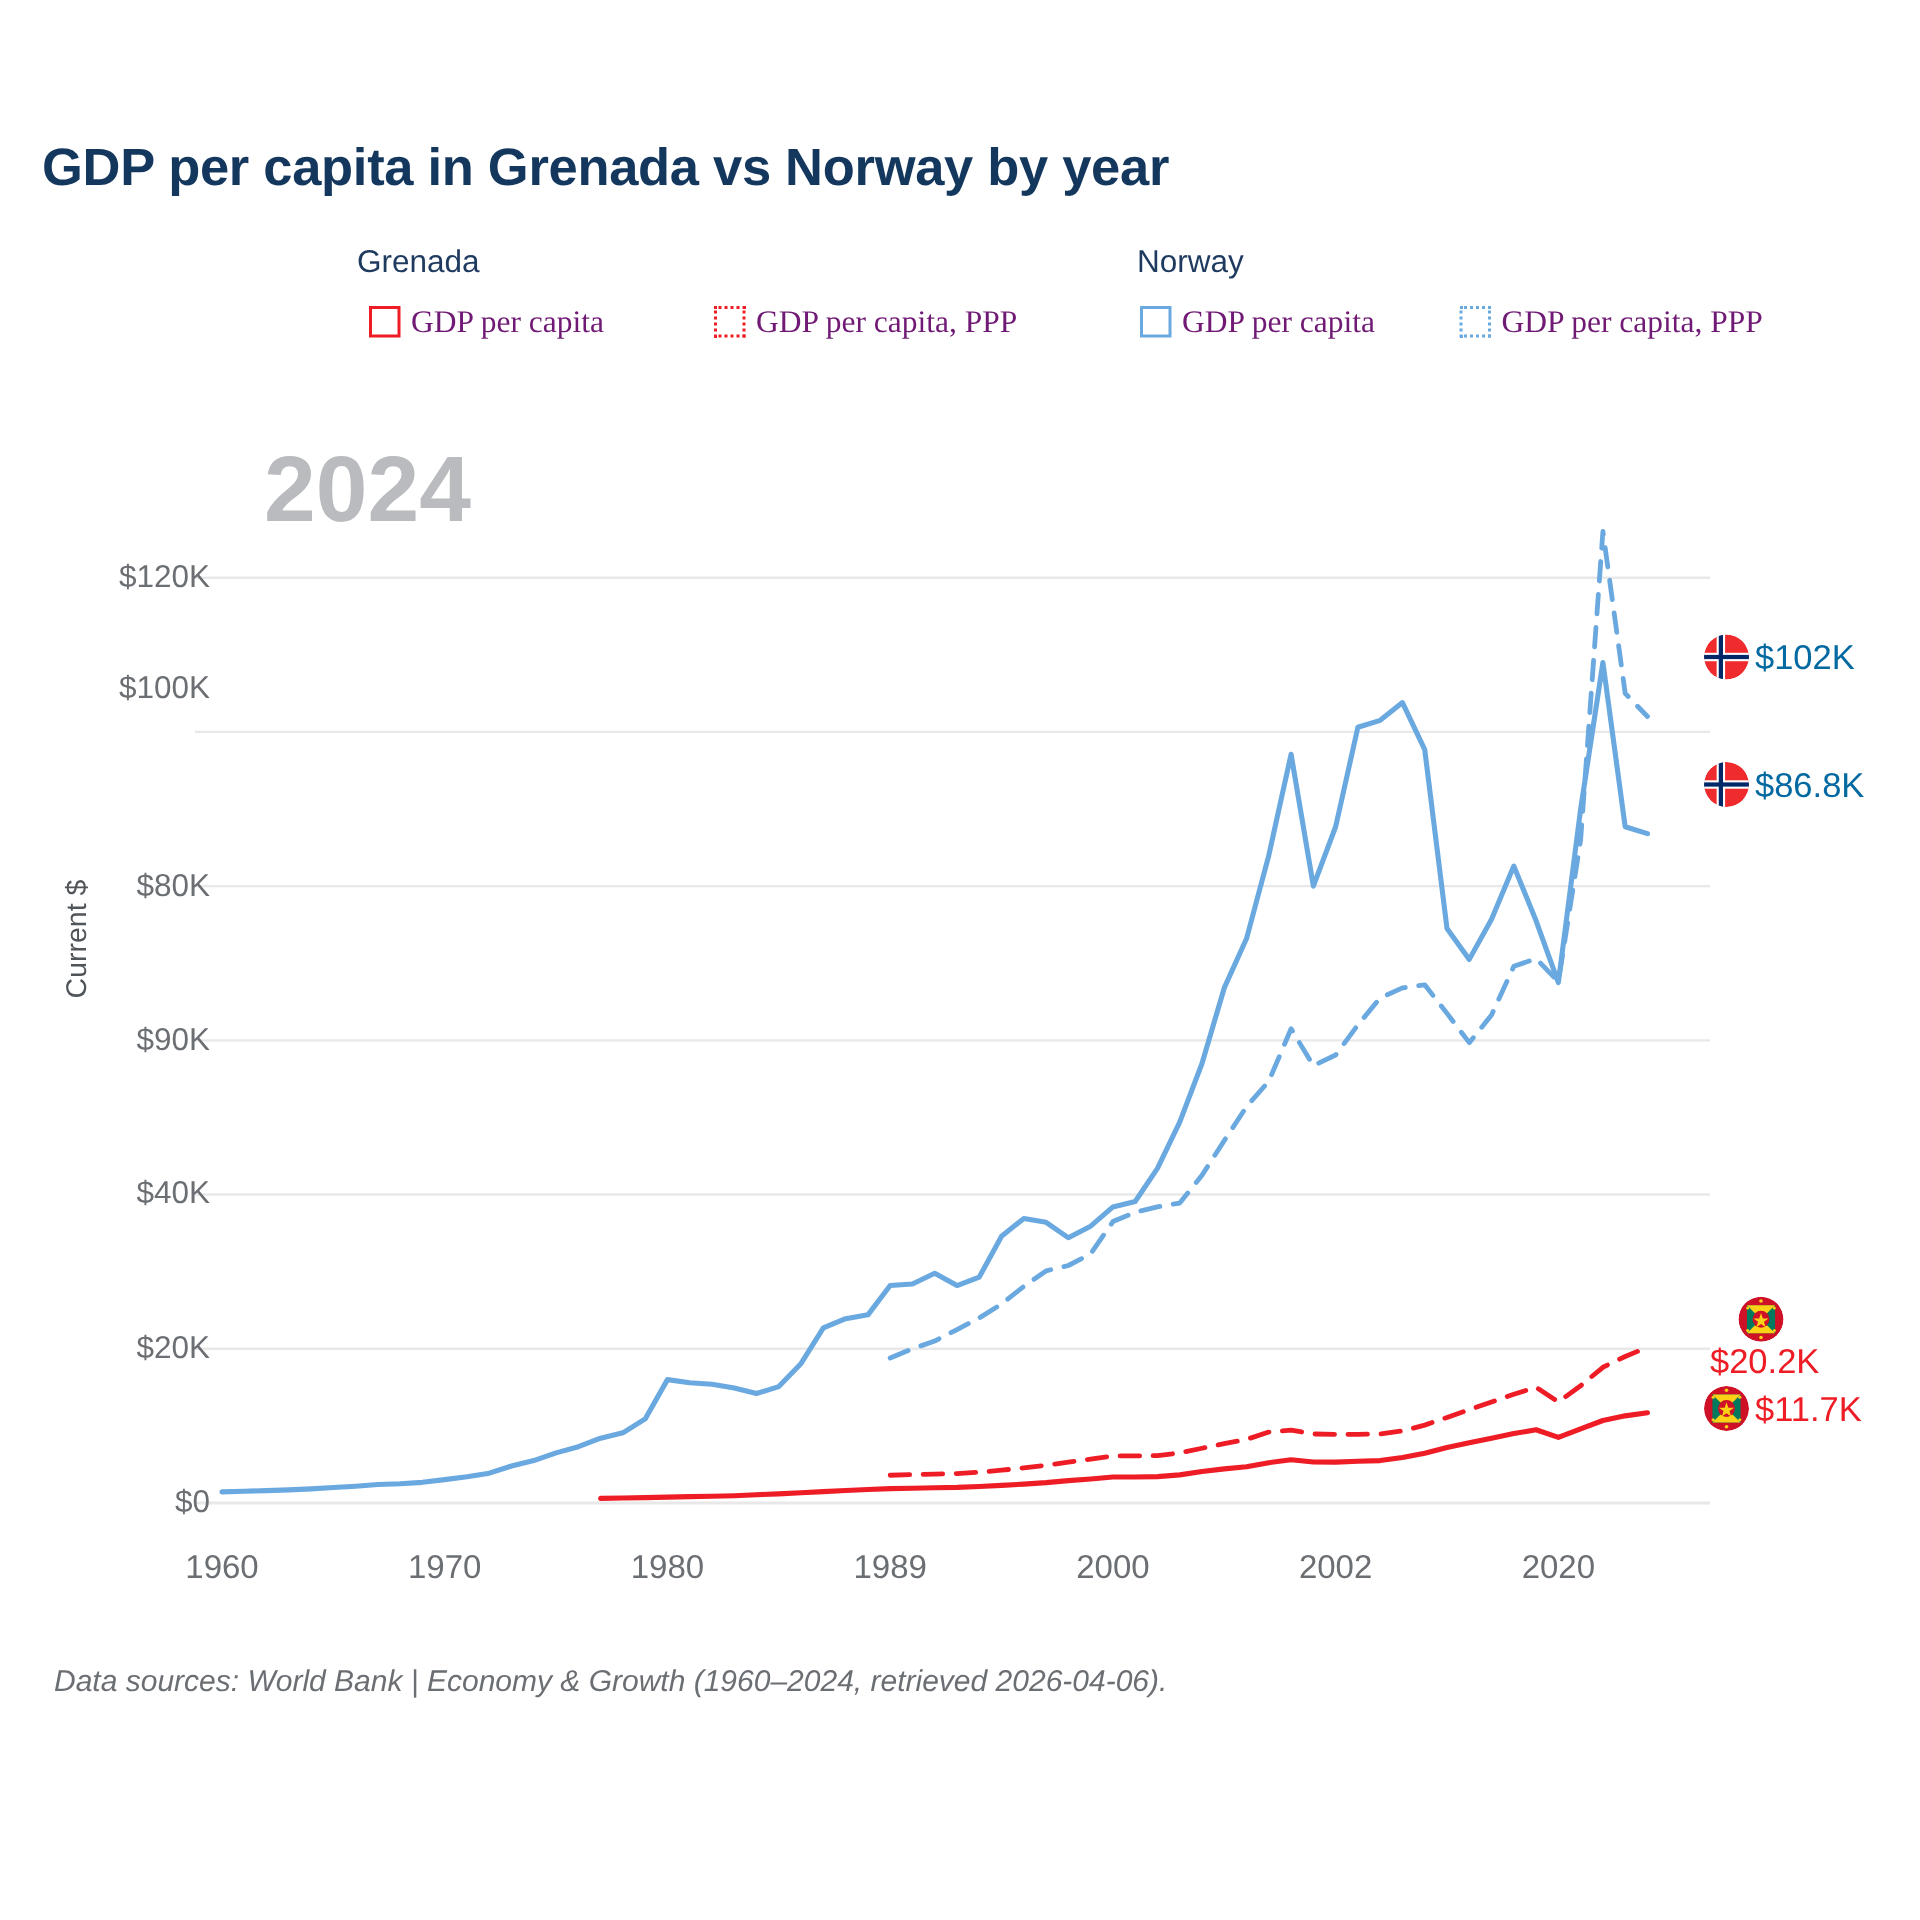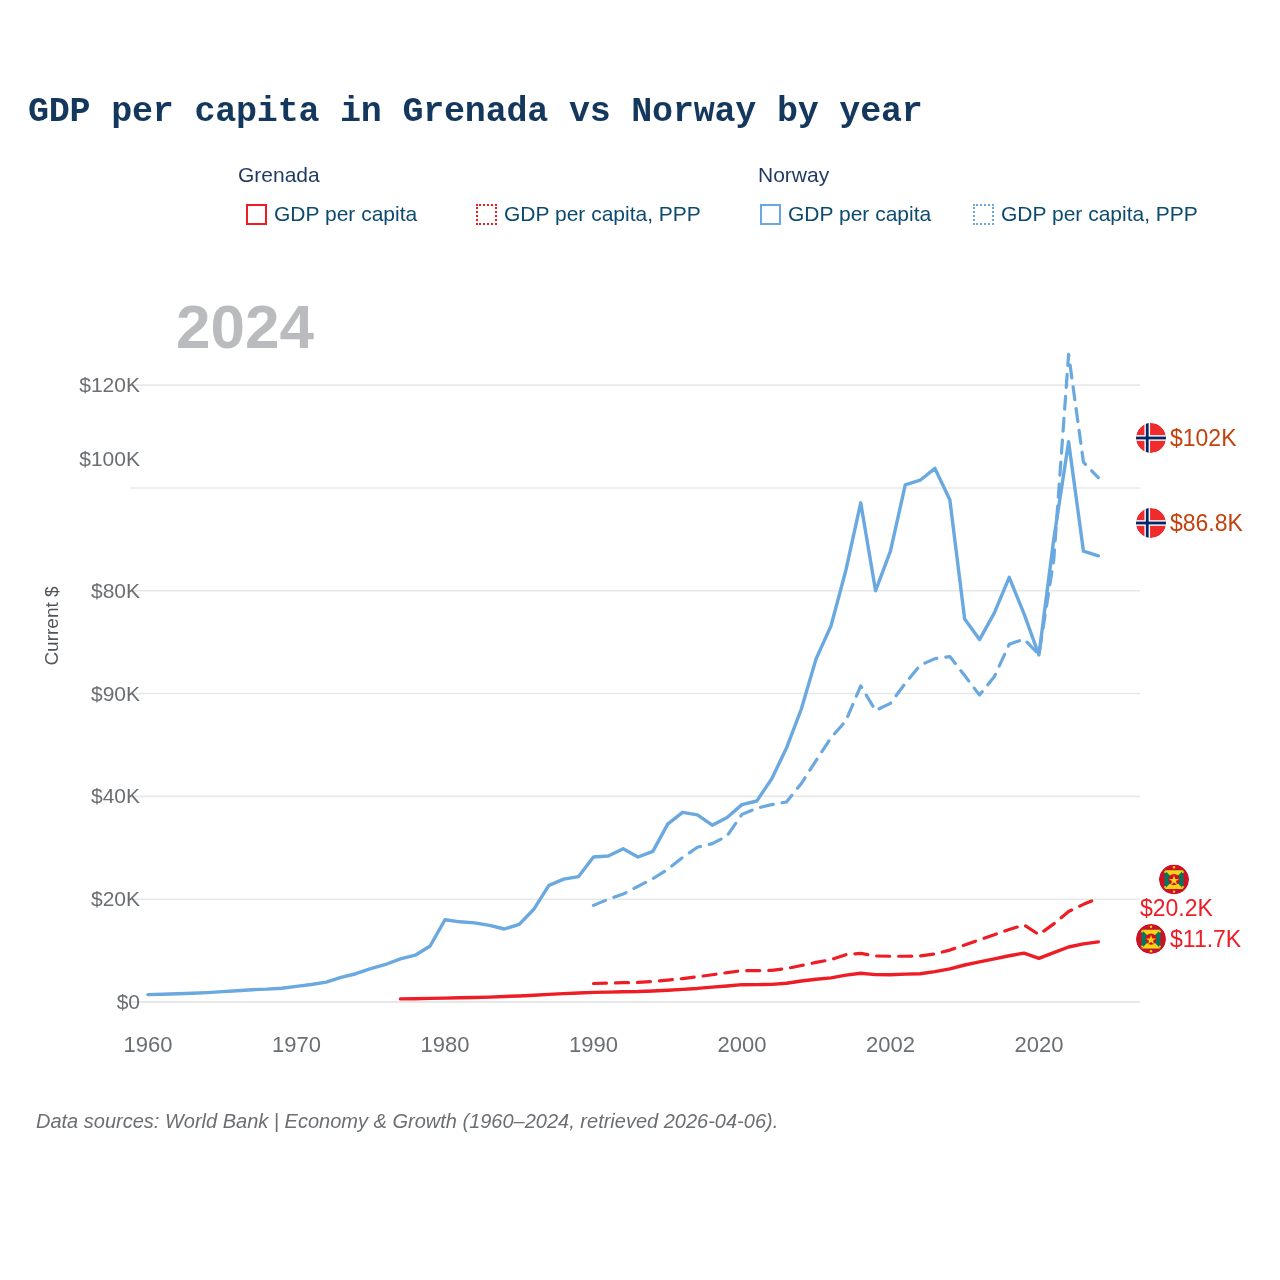--- a/index.html
+++ b/index.html
@@ -23,21 +23,20 @@
   
   .chart-title {
     position: absolute;
     left: 28px;
     top: 92px;
     font-size: 35px;
     font-weight: bold;
     color: #14375e;
     letter-spacing: -0.2px;
     white-space: nowrap;
-    font-family: Liberation Mono, monospace;
   }
 
   
   .legend {
     position: absolute;
     left: 238px;
     top: 163px;
     width: 1020px;
     height: 80px;
   }
@@ -59,21 +58,22 @@
   }
   .legend-item .swatch {
     width: 21px;
     height: 21px;
     box-sizing: border-box;
     margin-right: 7px;
     background: #fff;
   }
   .legend-item .lbl {
     font-size: 21px;
-    color: #0c4a6e;
+    color: #701a75;
+    font-family: Liberation Serif, serif;
   }
   .sw-red-solid   { border: 2.5px solid #ee1c25; }
   .sw-red-dotted  { border: 2.5px dotted #ee1c25; }
   .sw-blue-solid  { border: 2.5px solid #6aa8e0; }
   .sw-blue-dotted { border: 2.5px dotted #6aa8e0; }
 
   .li-0 { left: 8px;   }
   .li-1 { left: 238px; }
   .li-2 { left: 522px; }
   .li-3 { left: 735px; }
@@ -136,21 +136,21 @@
     position: absolute;
     display: flex;
     align-items: center;
     transform: translateY(-50%);
     white-space: nowrap;
   }
   .end-label .val {
     font-size: 23px;
     margin-left: 4px;
   }
-  .end-label.blue .val { color: #c2410c; }
+  .end-label.blue .val { color: #0369a1; }
   .end-label.red  .val { color: #ee1c25; }
   .flag {
     width: 30px;
     height: 30px;
     border-radius: 50%;
     overflow: hidden;
     flex: 0 0 auto;
     display: block;
   }
 
@@ -225,21 +225,21 @@
         <div class="ytick" style="top: 796.375px;">$40K</div>
         <div class="ytick" style="top: 693.562px;">$90K</div>
         <div class="ytick" style="top: 590.75px;">$80K</div>
         <div class="ytick" style="top: 459px;">$100K</div>
         <div class="ytick" style="top: 385.125px;">$120K</div>
       </div>
     <div id="xtick-holder">
         <div class="xtick" style="left: 148px;">1960</div>
         <div class="xtick" style="left: 296.485px;">1970</div>
         <div class="xtick" style="left: 444.97px;">1980</div>
-        <div class="xtick" style="left: 593.455px;">1990</div>
+        <div class="xtick" style="left: 593.455px;">1989</div>
         <div class="xtick" style="left: 741.939px;">2000</div>
         <div class="xtick" style="left: 890.424px;">2002</div>
         <div class="xtick" style="left: 1038.91px;">2020</div>
       </div>
     <div id="endlabel-holder">
         <div class="end-label blue" style="left: 1136px; top: 438px;">
           <svg class="flag" viewBox="0 0 32 32">
       <circle cx="16" cy="16" r="16" fill="#ef2b2d"></circle>
       <g>
               <rect x="9" y="0" width="6" height="32" fill="#ffffff"></rect>

